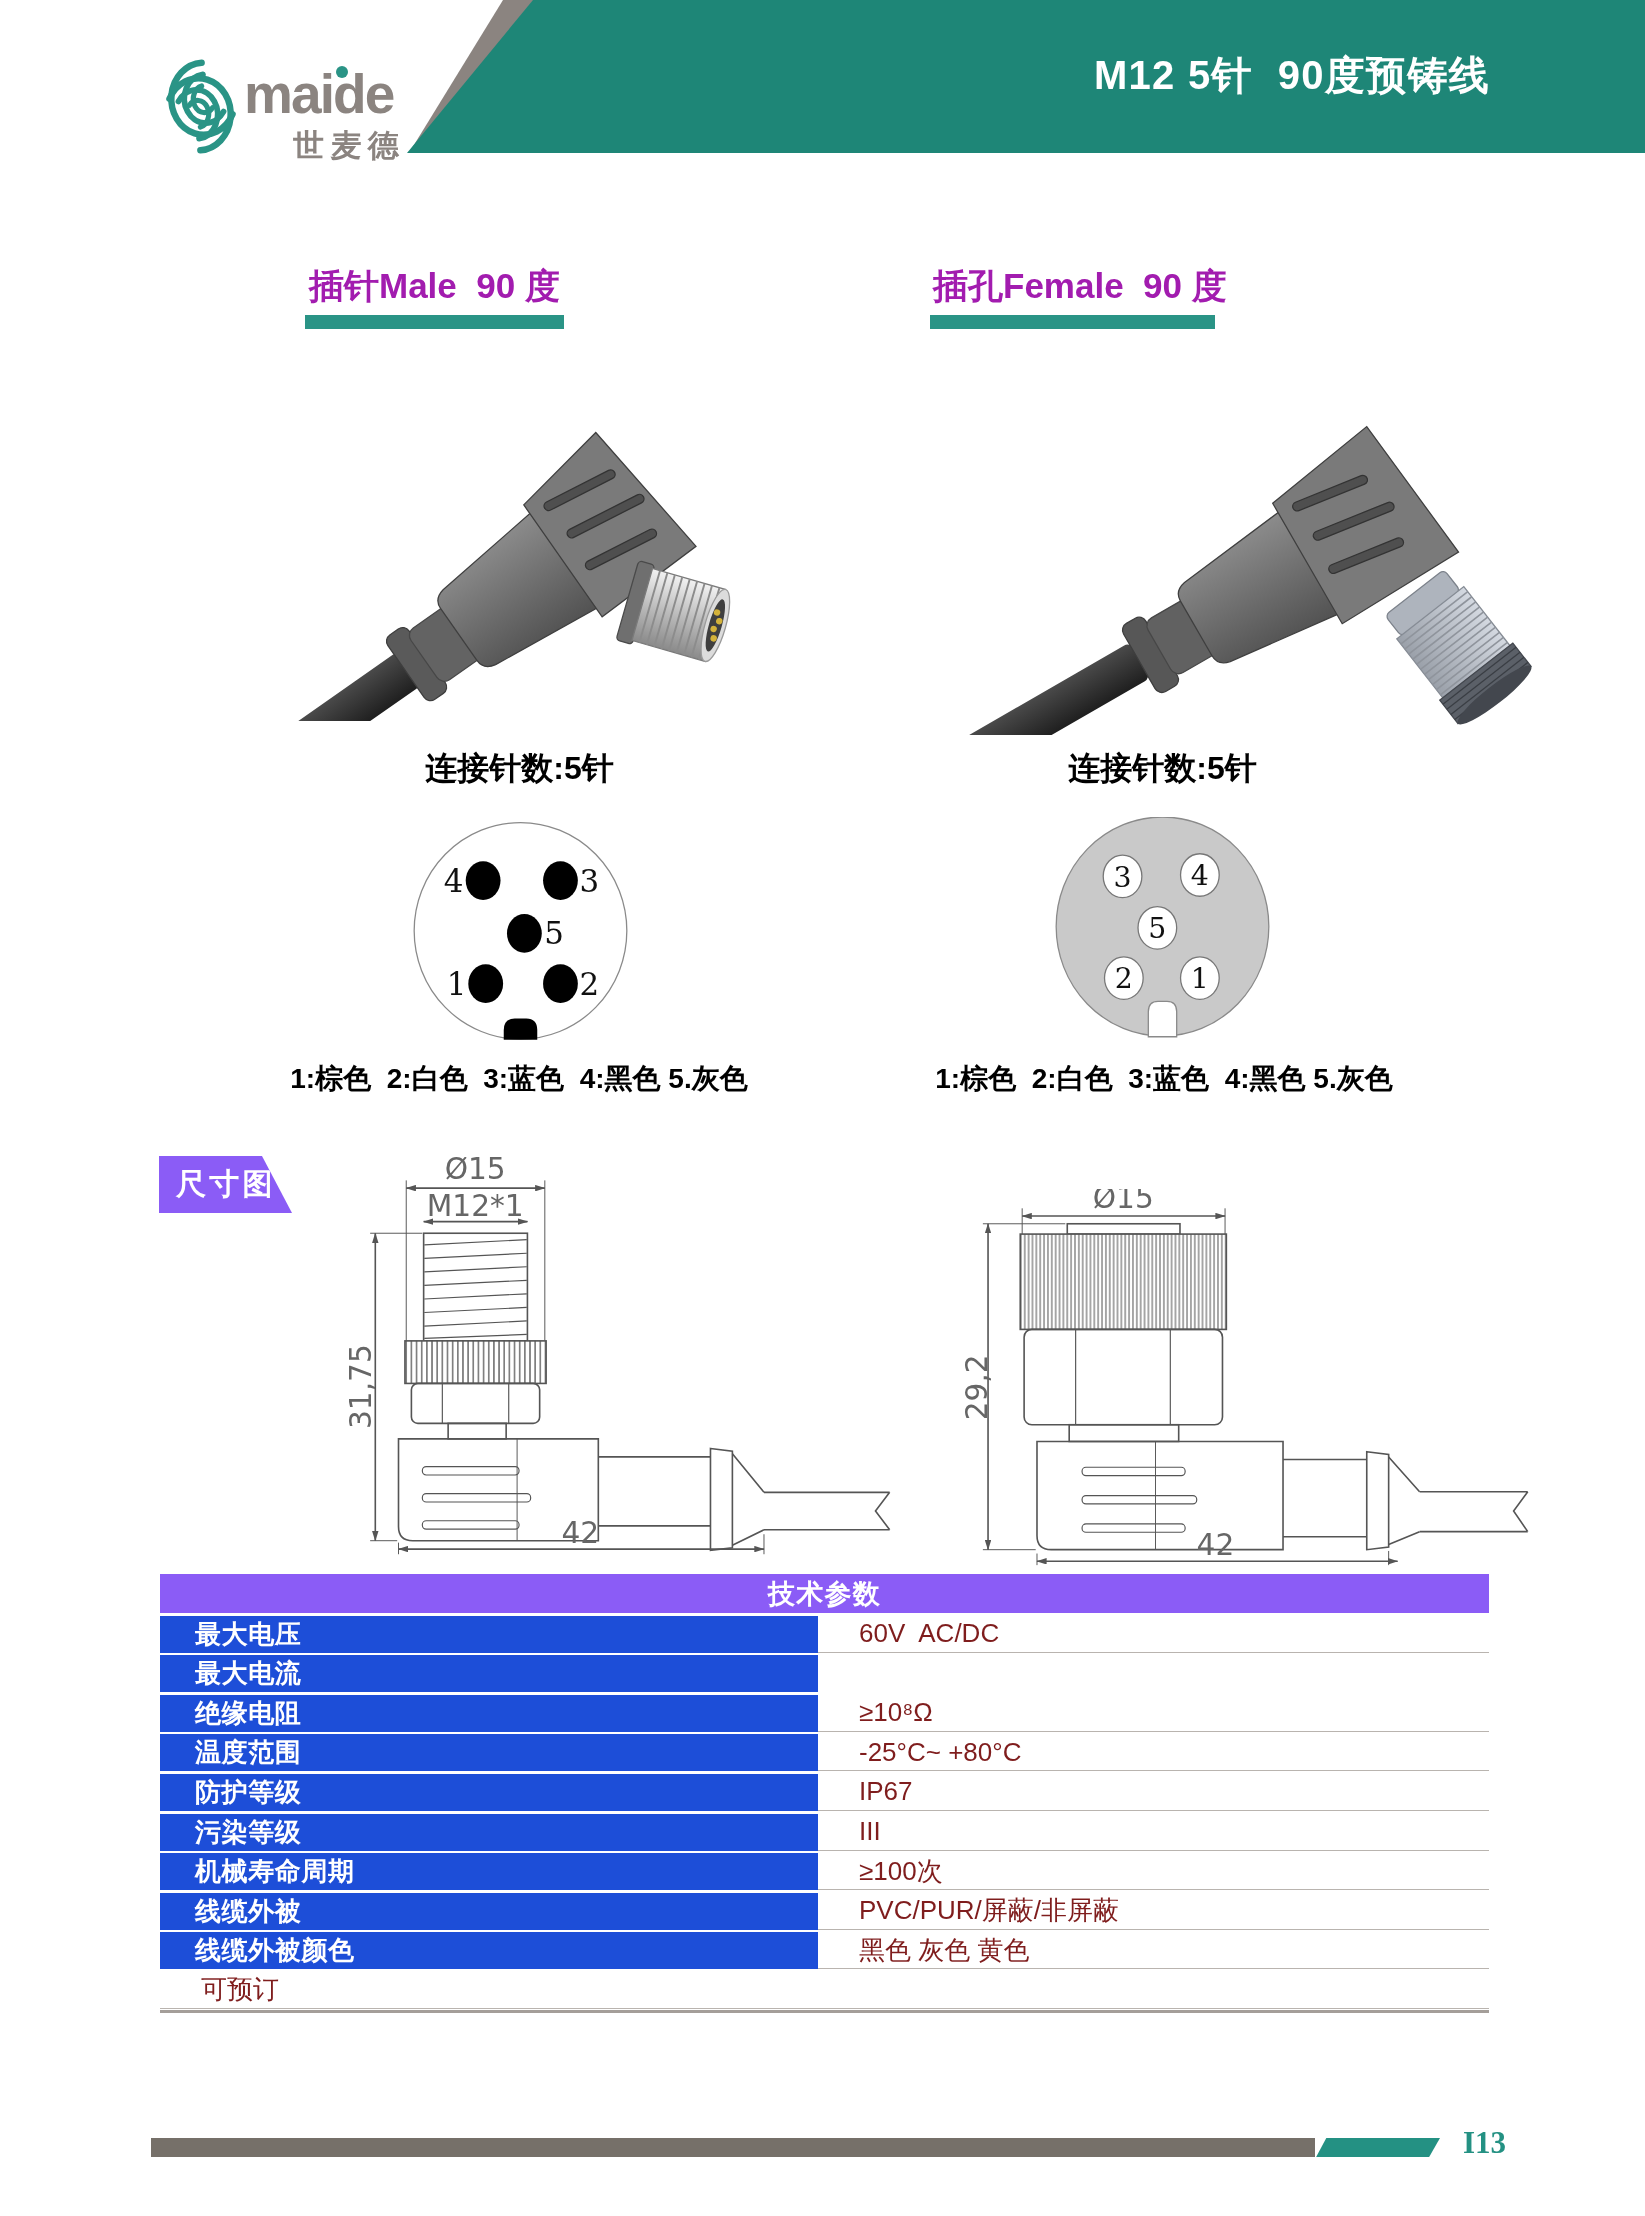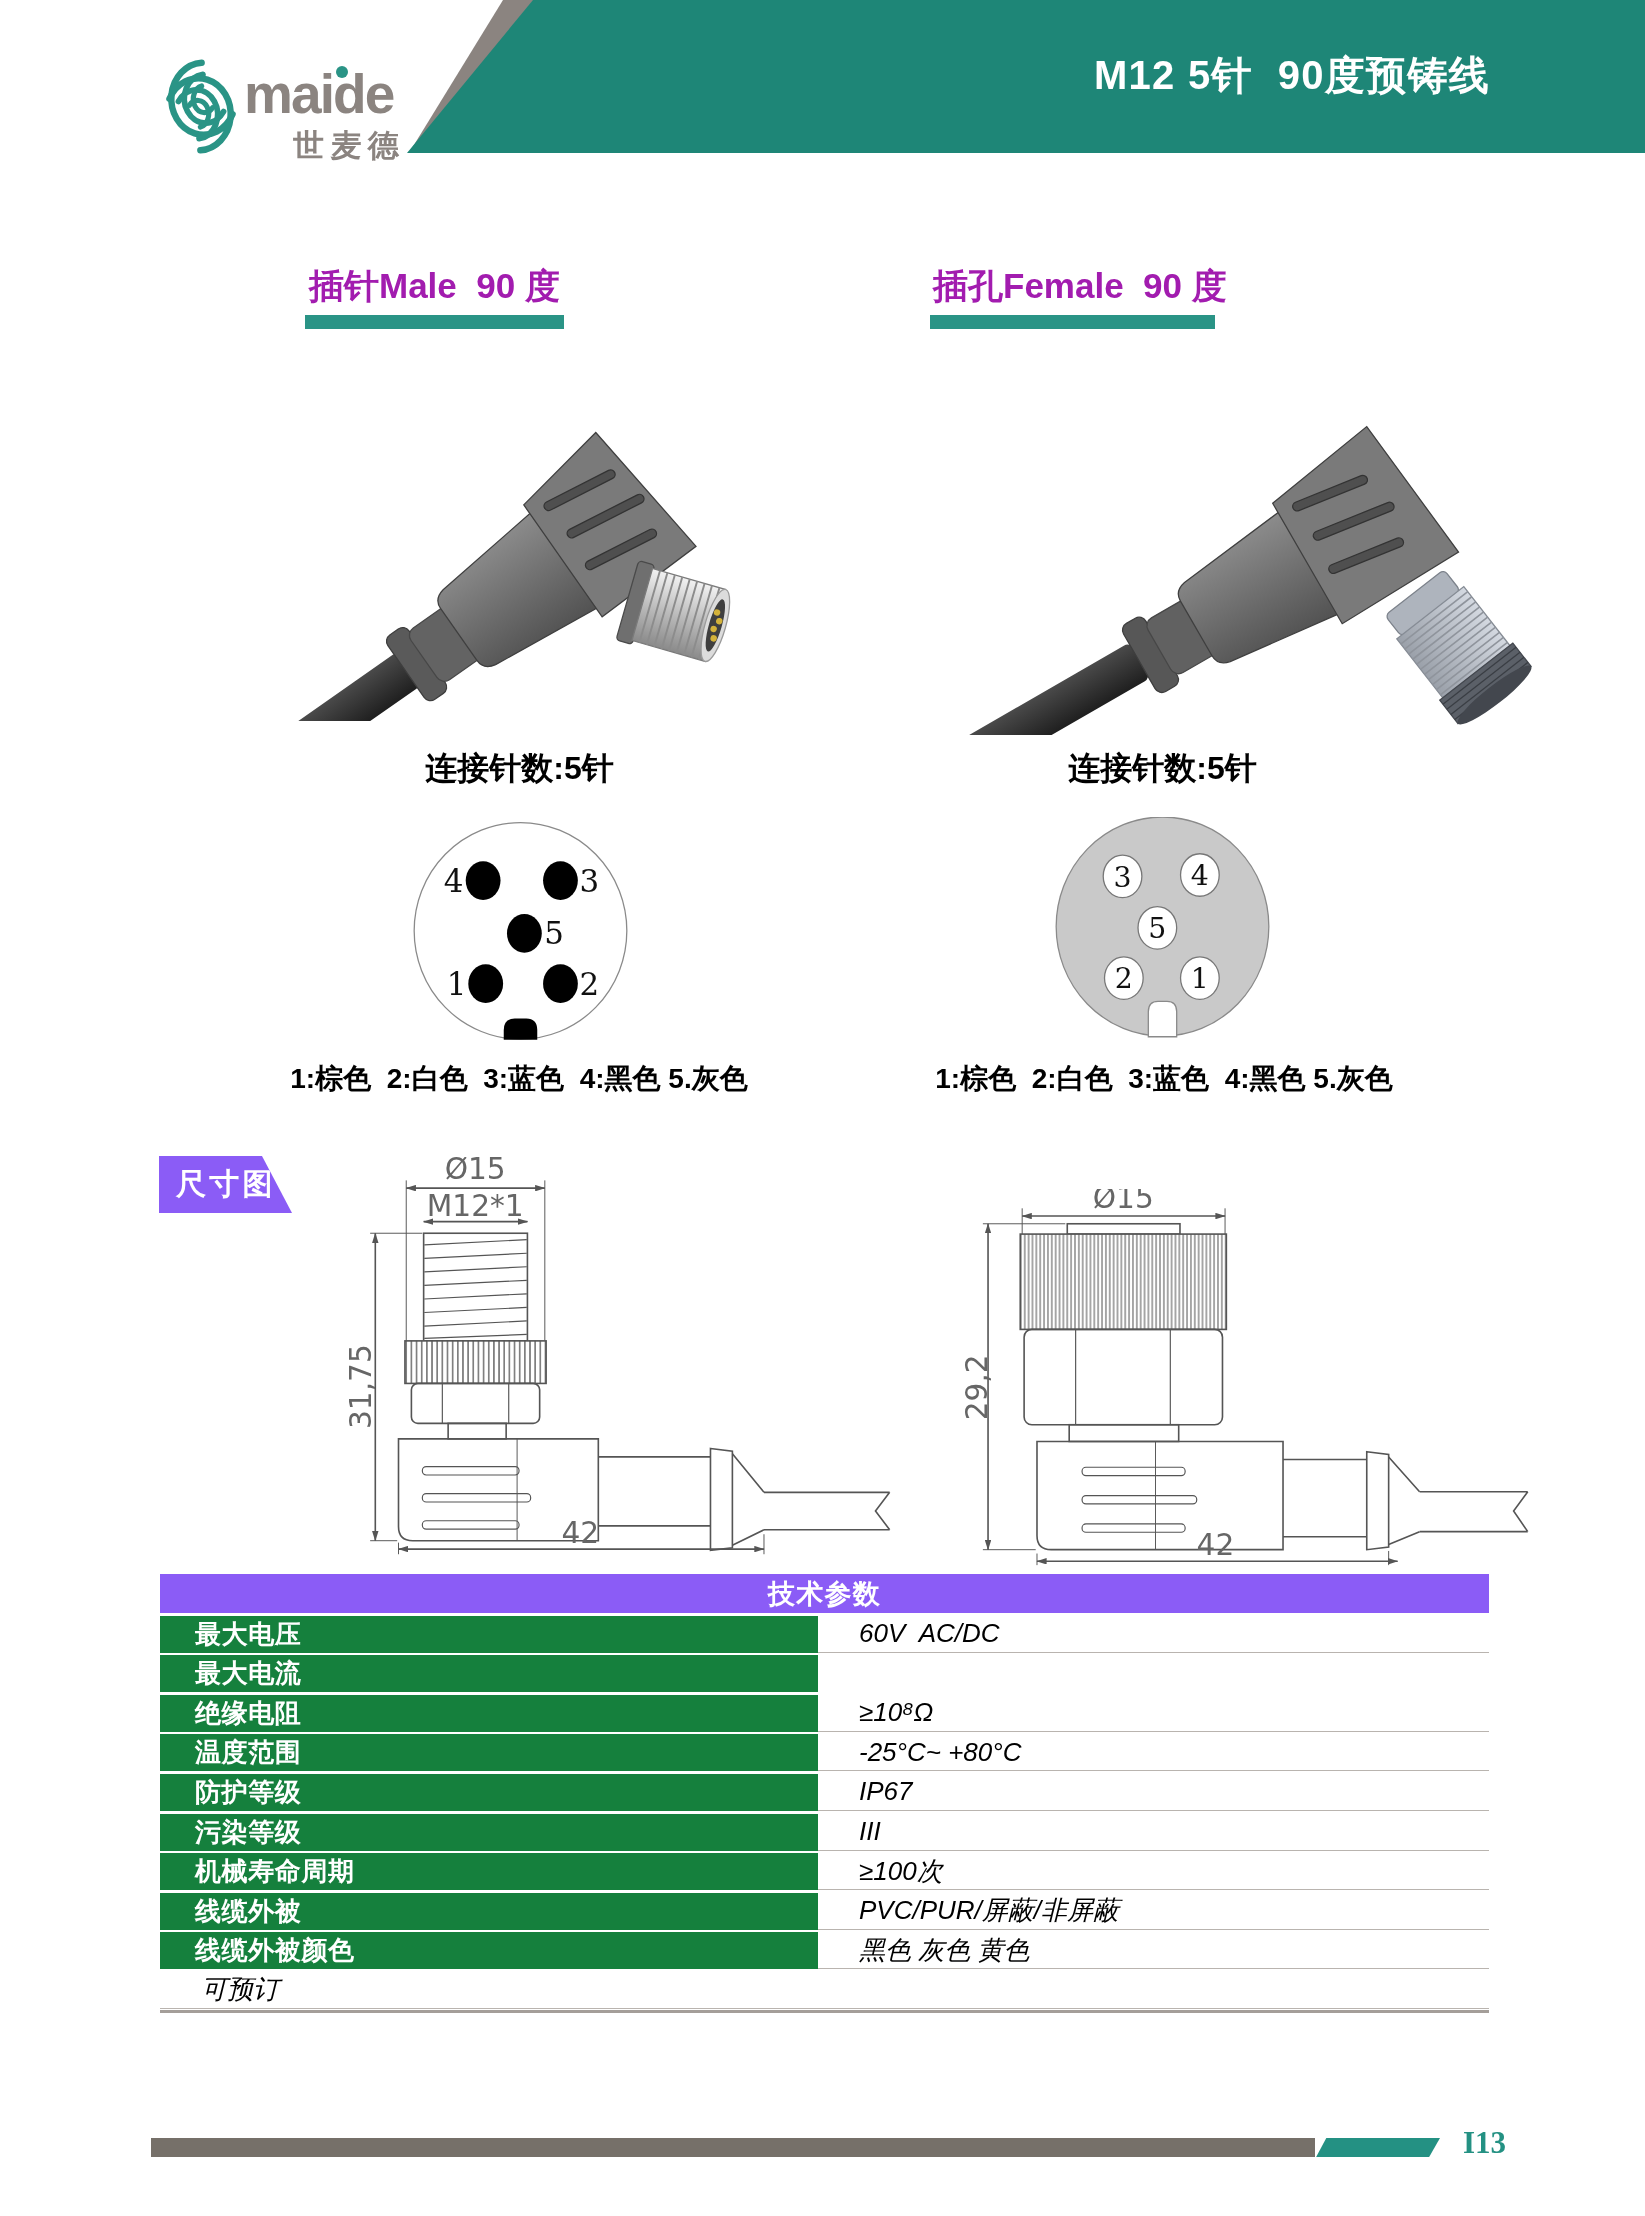--- a/index.html
+++ b/index.html
@@ -28,24 +28,24 @@
   
   .dim-badge{position:absolute;left:159px;top:1156px;width:133px;height:57px;background:#8b5cf6;
        clip-path:polygon(0 0,103px 0,133px 57px,0 57px);color:#fff;font-size:30px;font-weight:bold;
        display:flex;align-items:center;padding-left:17px;box-sizing:border-box;letter-spacing:3.2px;}
 
   
   .spec{position:absolute;left:160px;top:1574px;width:1329px;}
   .spec-header{height:39px;background:#8b5cf6;color:#ffffff;font-size:27px;font-weight:bold;
        display:flex;align-items:center;justify-content:center;letter-spacing:1.3px;}
   .spec-row{display:flex;height:37px;margin-top:2.6px;}
-  .spec-label{width:658px;background:#15803d;color:#ffffff;font-weight:bold;font-size:26px;
+  .spec-label{width:658px;background:#1d4ed8;color:#ffffff;font-weight:bold;font-size:26px;
        display:flex;align-items:center;padding-left:35px;box-sizing:border-box;letter-spacing:0.6px;}
-  .spec-value{flex:1;background:#ffffff;color:#000000;font-size:26px;display:flex;align-items:center;
-       padding-left:41px;box-sizing:border-box;border-bottom:1.3px solid #b9b4af;white-space:pre;font-style:italic;}
+  .spec-value{flex:1;background:#ffffff;color:#7f1d1d;font-size:26px;display:flex;align-items:center;
+       padding-left:41px;box-sizing:border-box;border-bottom:1.3px solid #b9b4af;white-space:pre;}
   .spec-bottom{height:3.2px;background:#a49e99;margin-top:1.3px;}
 
   
   .footer-bar{position:absolute;left:151px;top:2138px;width:1164px;height:19.3px;background:#767069;}
   .footer-teal{position:absolute;left:1316px;top:2138px;width:124px;height:19.3px;background:#249183;
        clip-path:polygon(10.3px 0,124px 0,113px 19.3px,0 19.3px);}
   .footer-page{position:absolute;left:1463px;top:2125px;font-size:31px;font-weight:bold;color:#249183;
        font-family:"Liberation Serif",serif;}
 
   svg{position:absolute;}

